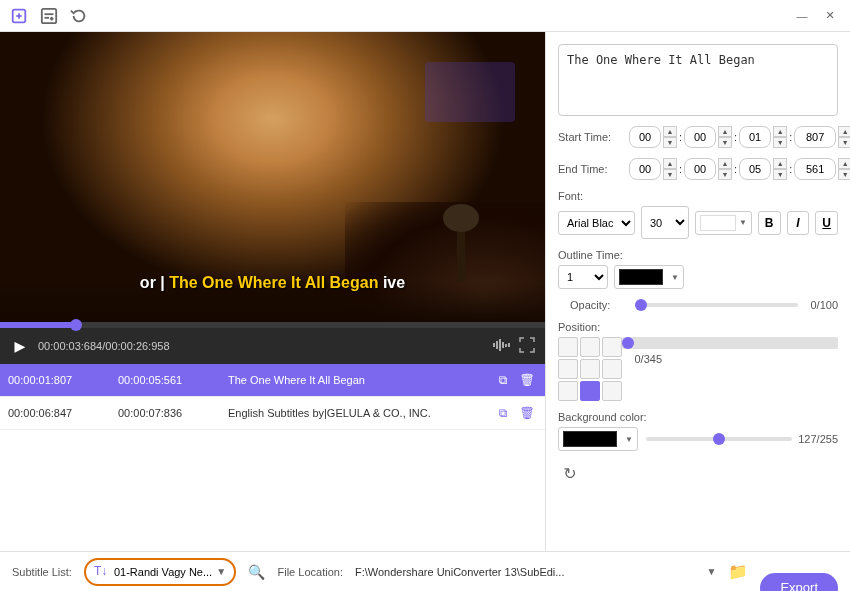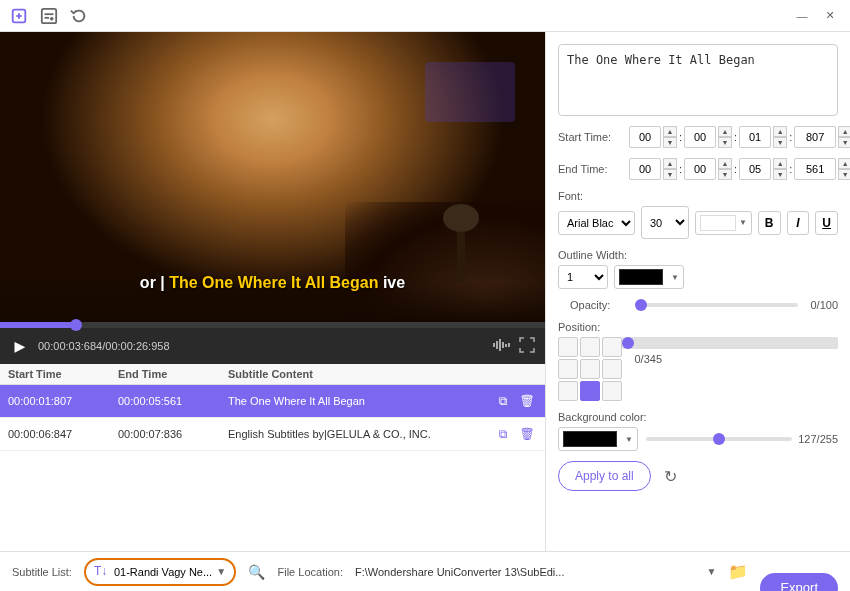--- a/index.html
+++ b/index.html
@@ -248,21 +248,21 @@
     }
     .time-field-group {
       display: flex;
       align-items: center;
       gap: 2px;
     }
     .time-field {
       width: 32px;
       height: 22px;
       border: 1px solid #ccc;
-      border-radius: 2px;
+      border-radius: 8px;
       text-align: center;
       font-size: 11px;
       padding: 0 2px;
     }
     .time-spinner {
       display: flex;
       flex-direction: column;
       height: 22px;
     }
     .time-spin-btn {
@@ -662,26 +662,20 @@
               <polyline points="1,5 1,1 5,1"></polyline>
               <polyline points="11,1 15,1 15,5"></polyline>
               <polyline points="15,11 15,15 11,15"></polyline>
               <polyline points="5,15 1,15 1,11"></polyline>
             </svg>
           </div>
         </div>
       </div>
 
       <div class="subtitle-table-area">
-        <div class="subtitle-header">
-          <div class="subtitle-header-cell">Start Time</div>
-          <div class="subtitle-header-cell">End Time</div>
-          <div class="subtitle-header-cell">Subtitle Content</div>
-          <div class="subtitle-header-cell"></div>
-        </div>
 
         <div class="subtitle-row selected">
           <div class="subtitle-cell">00:00:01:807</div>
           <div class="subtitle-cell">00:00:05:561</div>
           <div class="subtitle-cell">The One Where It All Began</div>
           <div class="subtitle-row-actions">
             <div class="action-icon white">⧉</div>
             <div class="action-icon white">🗑</div>
           </div>
         </div>
@@ -773,21 +767,21 @@
             <div class="color-swatch"></div>
             <span class="color-dropdown-arrow">▼</span>
           </div>
           <button class="format-btn bold-btn">B</button>
           <button class="format-btn italic-btn">I</button>
           <button class="format-btn underline">U</button>
         </div>
       </div>
 
       <div>
-        <div class="section-label">Outline Width:</div>
+        <div class="section-label">Outline Time:</div>
         <div class="outline-row">
           <select class="outline-select">
             <option>1</option>
           </select>
           <div class="outline-color-btn">
             <div class="outline-color-swatch"></div>
             <span class="color-dropdown-arrow">▼</span>
           </div>
         </div>
       </div>
@@ -827,21 +821,20 @@
             <span class="color-dropdown-arrow">▼</span>
           </div>
           <div class="bg-slider-group">
             <input type="range" class="slider" min="0" max="255" value="127" style="">
             <span class="slider-value">127/255</span>
           </div>
         </div>
       </div>
 
       <div class="apply-row">
-        <button class="apply-all-btn">Apply to all</button>
         <div class="refresh-icon">↻</div>
       </div>
 
     </div>
   </div>
 
   <div class="bottom-bar">
     <span class="subtitle-list-label">Subtitle List:</span>
     <div class="subtitle-list-dropdown">
       <span class="subtitle-list-dropdown-icon">T↓</span>

